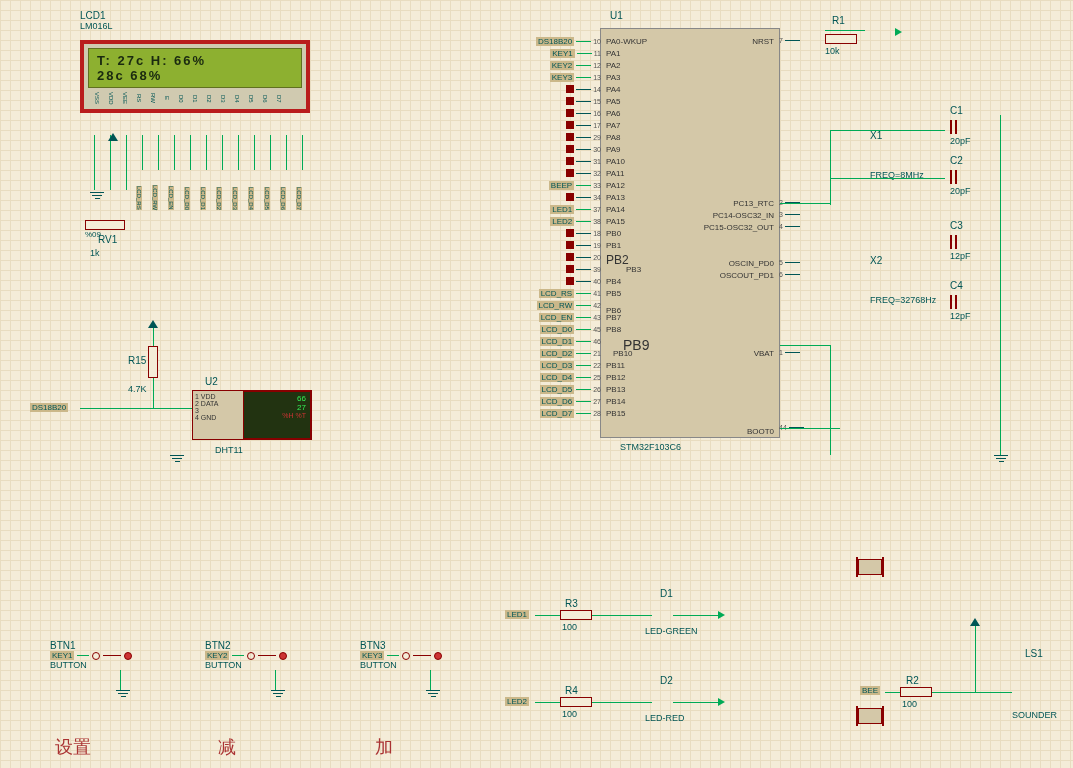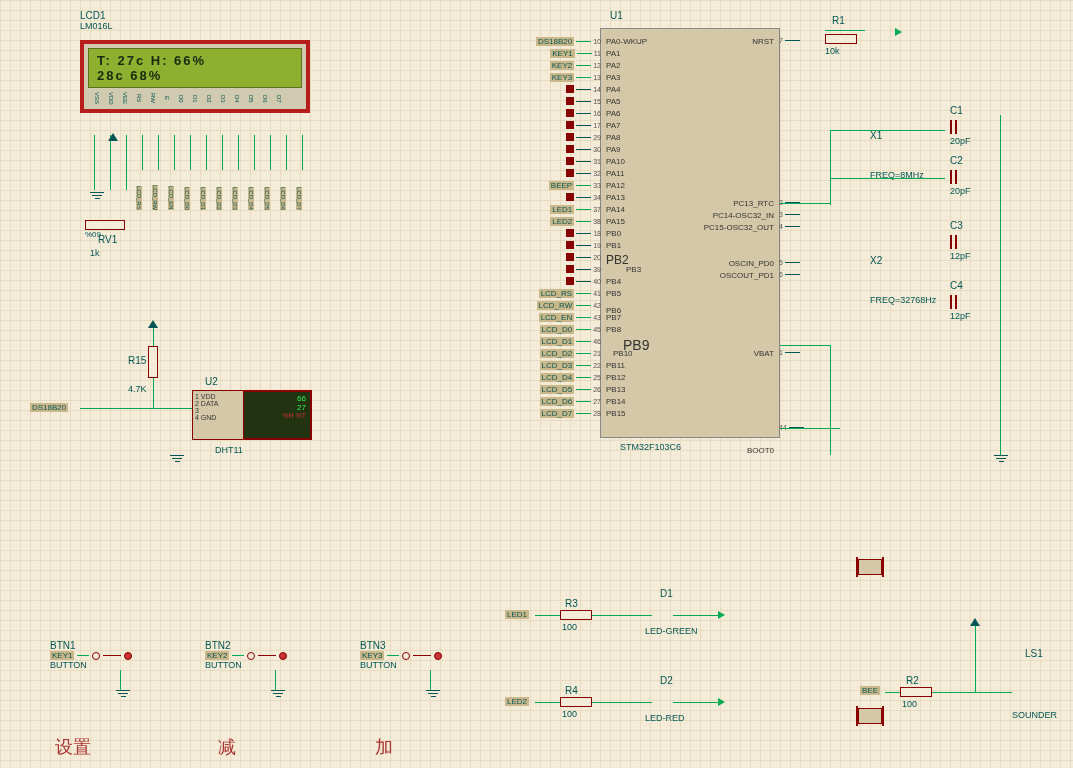--- a/index.html
+++ b/index.html
@@ -367,21 +367,21 @@
     <div class="abs pinname" style="right: 5px; top: 242px; font-size: 8px;">OSCOUT_PD1</div>
     <div class="pin-r" style="top: 320px;">
       <span class="pinnum">1</span>
       <span style="display:inline-block;width:15px;height:1px;background:#055"></span>
     </div>
     <div class="abs pinname" style="right: 5px; top: 320px; font-size: 8px;">VBAT</div>
     <div class="pin-r" style="top: 395px;">
       <span class="pinnum">44</span>
       <span style="display:inline-block;width:15px;height:1px;background:#055"></span>
     </div>
-    <div class="abs pinname" style="right: 5px; top: 417px; font-size: 8px;">BOOT0</div>
+    <div class="abs pinname" style="right: 5px; top: 398px; font-size: 8px;">BOOT0</div>
   </div>
 <div class="abs lbl" style="left:620px;top:442px">STM32F103C6</div>
 
 <div class="abs" style="left:825px;top:30px;width:40px;height:1px;background:#0a5"></div>
 <div class="abs refdes" style="left:832px;top:15px">R1</div>
 <div class="abs res" style="left:825px;top:34px"></div>
 <div class="abs lbl" style="left:825px;top:46px">10k</div>
 <div class="abs arrow-r" style="left:895px;top:28px"></div>
 
 <div class="abs refdes" style="left:870px;top:130px">X1</div>

